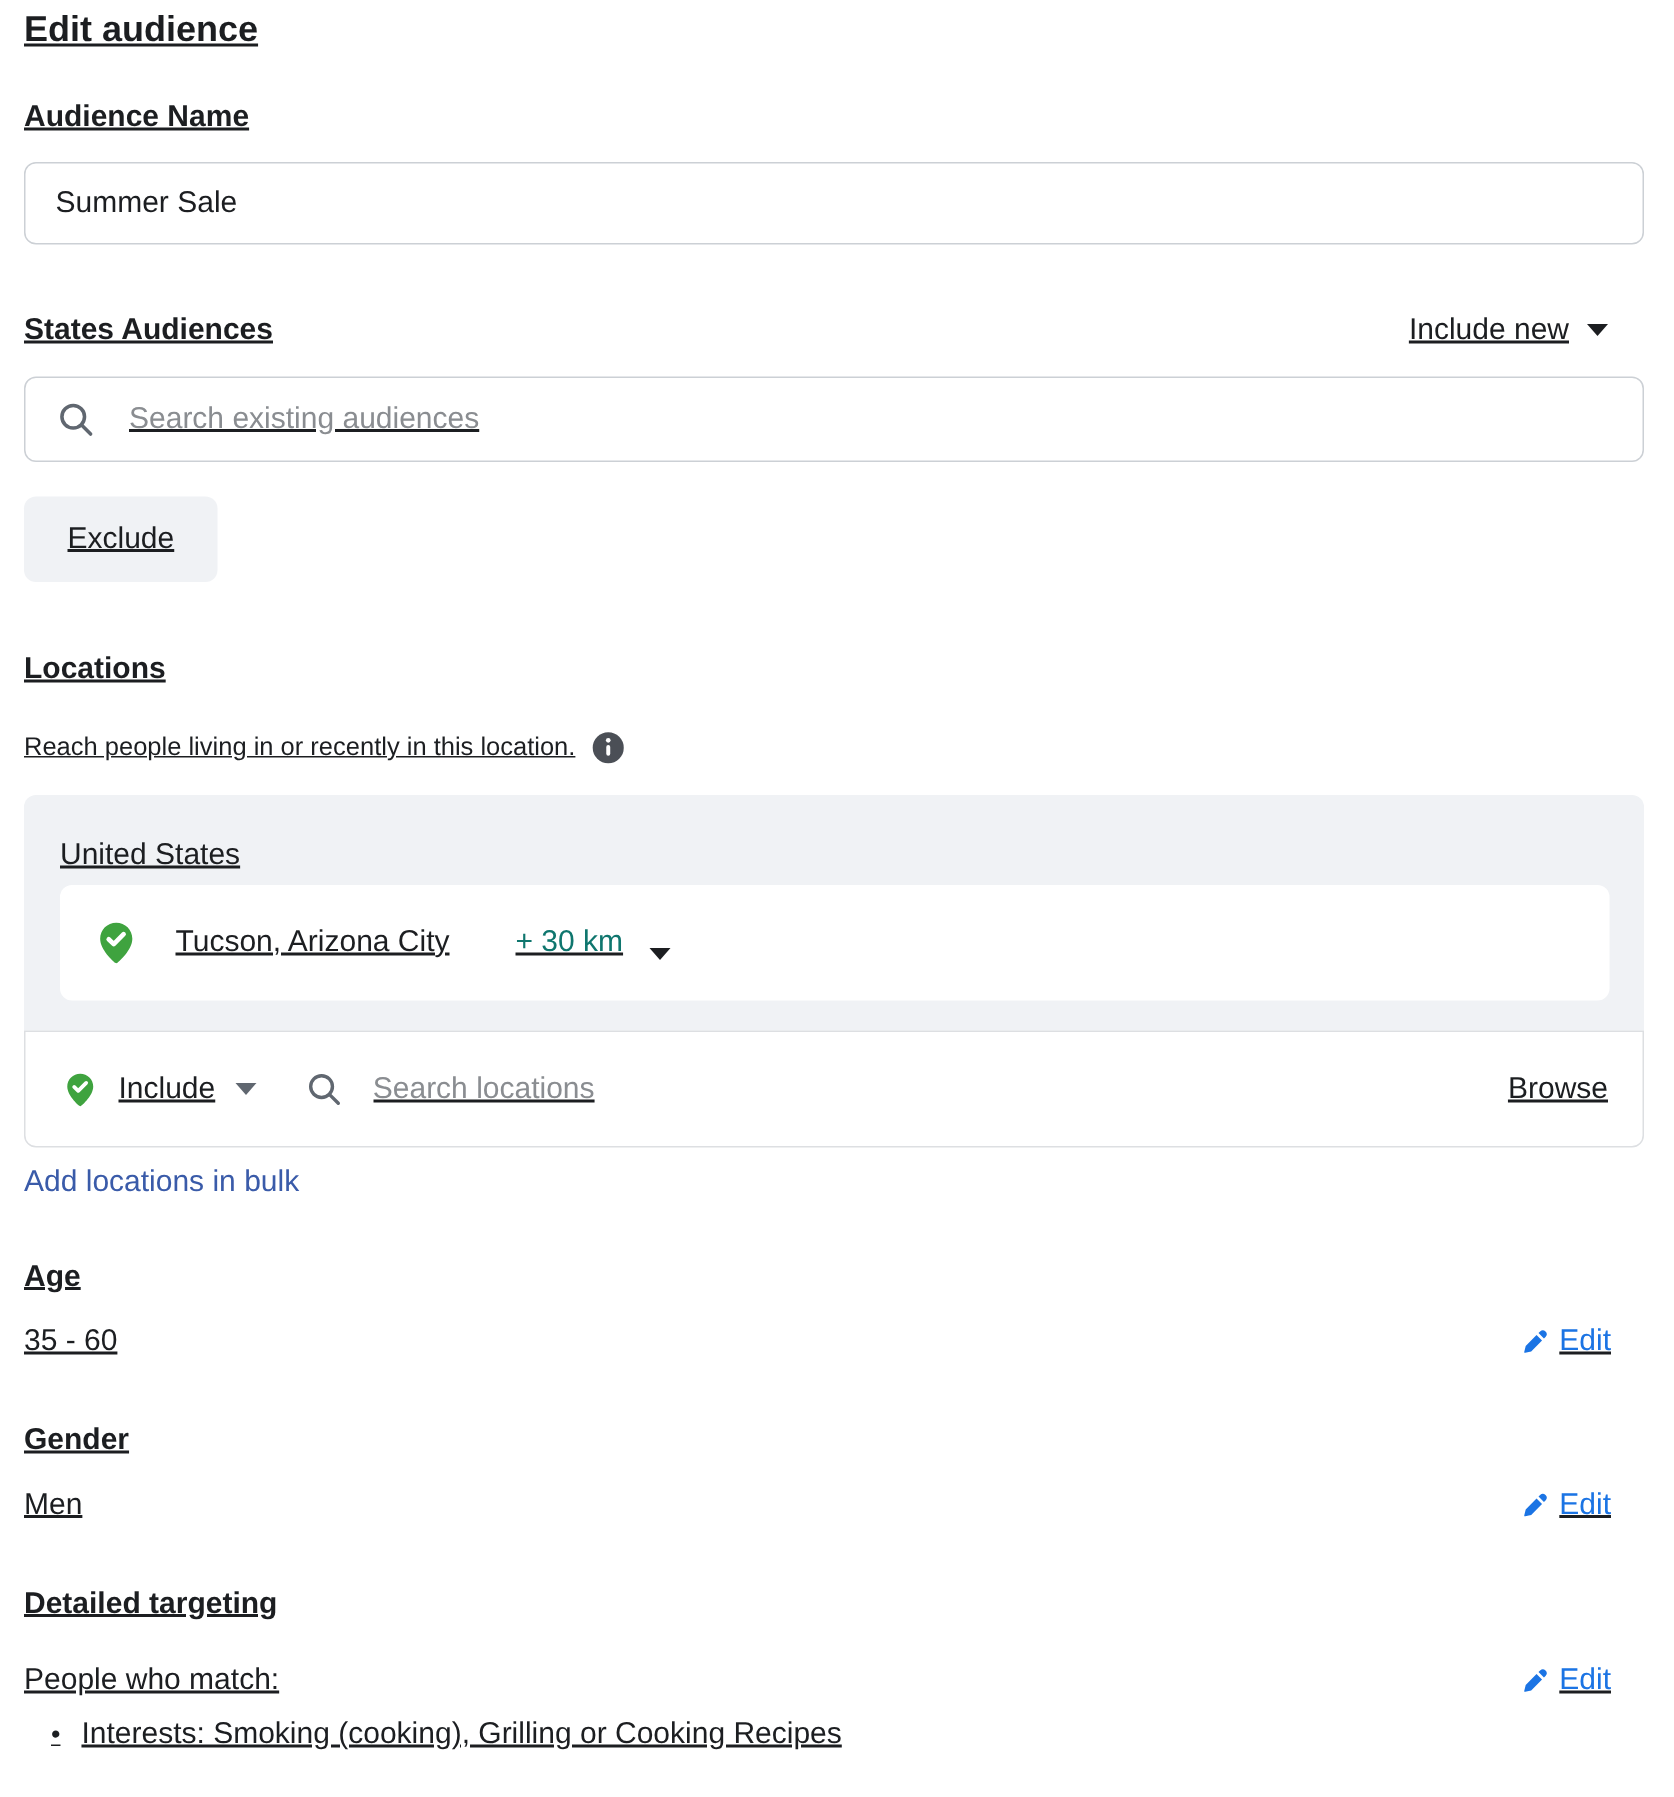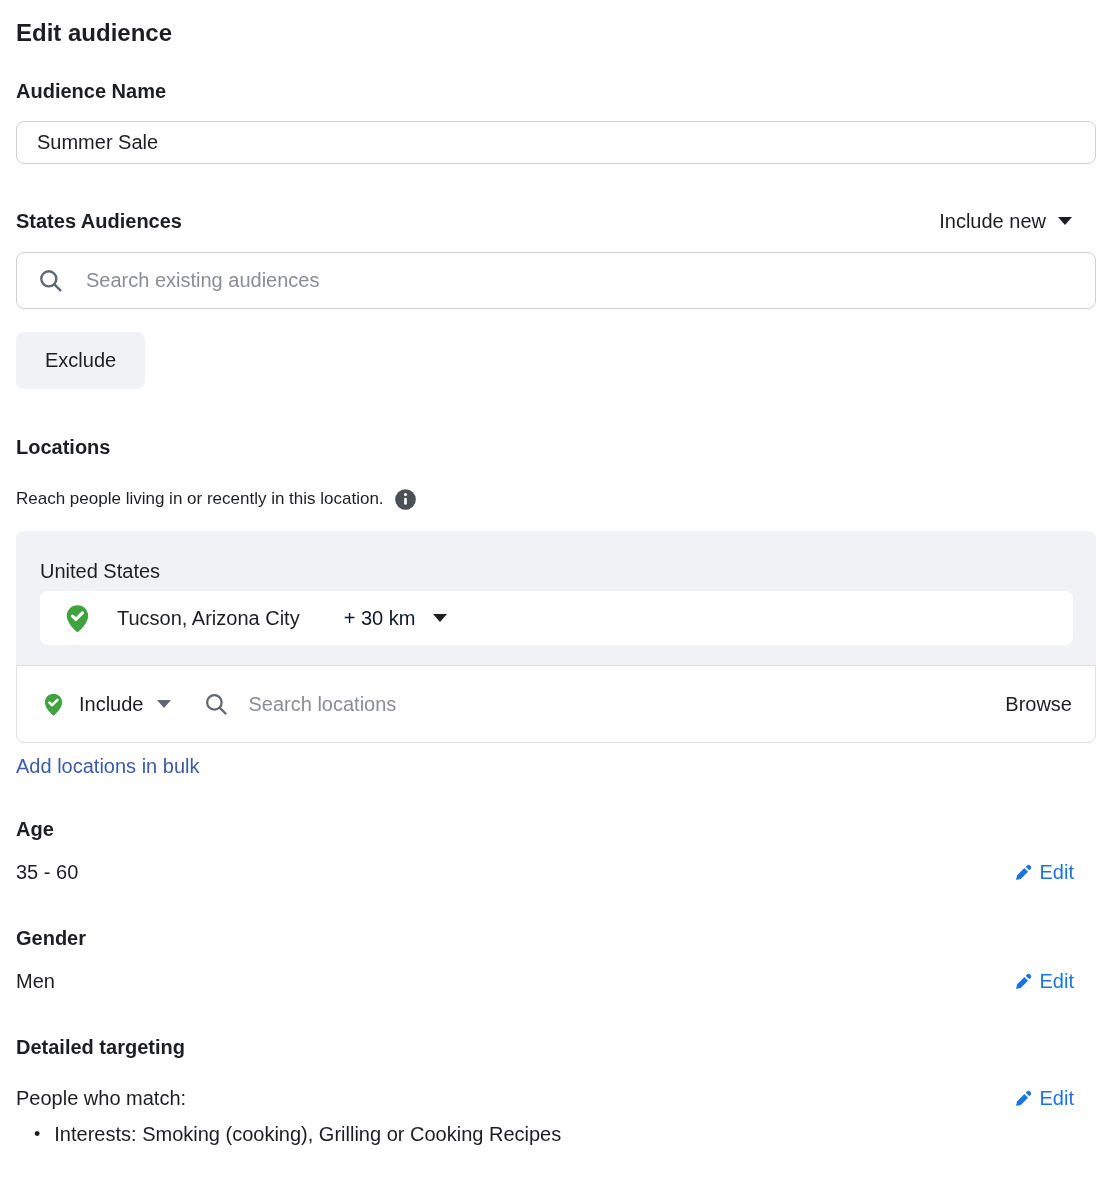--- a/index.html
+++ b/index.html
@@ -14,26 +14,26 @@
     --pin-green:#3fa33f;
     --info-gray:#4b4f56;
   }
   *{box-sizing:border-box;}
   html,body{margin:0;padding:0;background:#fff;}
   body{
     width:1116px;height:1198px;overflow:hidden;
     font-family:"Liberation Sans","DejaVu Sans",sans-serif;
     color:var(--text-primary);
   }
-  .page{padding:19px 20px 20px 16px;}
+  .page{padding:6px 20px 20px 16px;text-decoration:underline;}
   .title{font-size:24px;font-weight:700;line-height:28px;margin:0 0 32px 0;}
   .field-label{font-size:20px;font-weight:700;line-height:24px;}
   .mb18{margin-bottom:18px;}
   .text-input{
-    width:100%;height:43px;border:1px solid var(--border);border-radius:8px;
+    width:100%;height:55px;border:1px solid var(--border);border-radius:8px;
     font-family:inherit;font-size:20px;color:var(--text-primary);
     padding:0 20px;outline:none;background:#fff;
   }
   .header-row{
     display:flex;justify-content:space-between;align-items:center;
     margin-top:45px;margin-bottom:19px;
   }
   .create-new{
     display:flex;align-items:center;gap:12px;cursor:pointer;
     font-size:20px;line-height:24px;margin-right:24px;
@@ -61,26 +61,26 @@
   }
   .loc-label{margin-bottom:28px;}
   .desc-row{display:flex;align-items:center;gap:10px;font-size:17px;line-height:24px;margin-bottom:20px;}
   .loc-widget{margin-bottom:12px;}
   .loc-selected{
     background:var(--panel-gray);border-radius:8px 8px 0 0;
     padding:29px 23px 20px 24px;
   }
   .country{font-size:20px;line-height:23px;margin-bottom:8px;}
   .loc-row{
-    background:#fff;border-radius:8px;height:54px;display:flex;align-items:center;
+    background:#fff;border-radius:8px;height:77px;display:flex;align-items:center;
     padding:0 22px;cursor:pointer;
   }
   .loc-row .pin{display:flex;margin-right:24px;}
   .loc-name{font-size:20px;}
-  .radius-group{display:flex;align-items:center;gap:18px;margin-left:44px;cursor:pointer;color:#0f172a;font-size:20px;}
+  .radius-group{display:flex;align-items:flex-end;gap:18px;margin-left:44px;cursor:pointer;color:#0f766e;font-size:20px;}
   .loc-include-row{
     display:flex;align-items:center;height:78px;
     border:1px solid #dddfe2;border-radius:0 0 8px 8px;
     padding:0 23px 0 24px;background:#fff;
   }
   .include-dropdown{display:flex;align-items:center;gap:13px;cursor:pointer;font-size:20px;}
   .include-dropdown .pin-sm{display:flex;}
   .loc-include-row .sicon{margin-left:32px;margin-right:18px;display:flex;}
   .loc-include-row input{
     border:none;outline:none;flex:1;font-family:inherit;font-size:20px;

